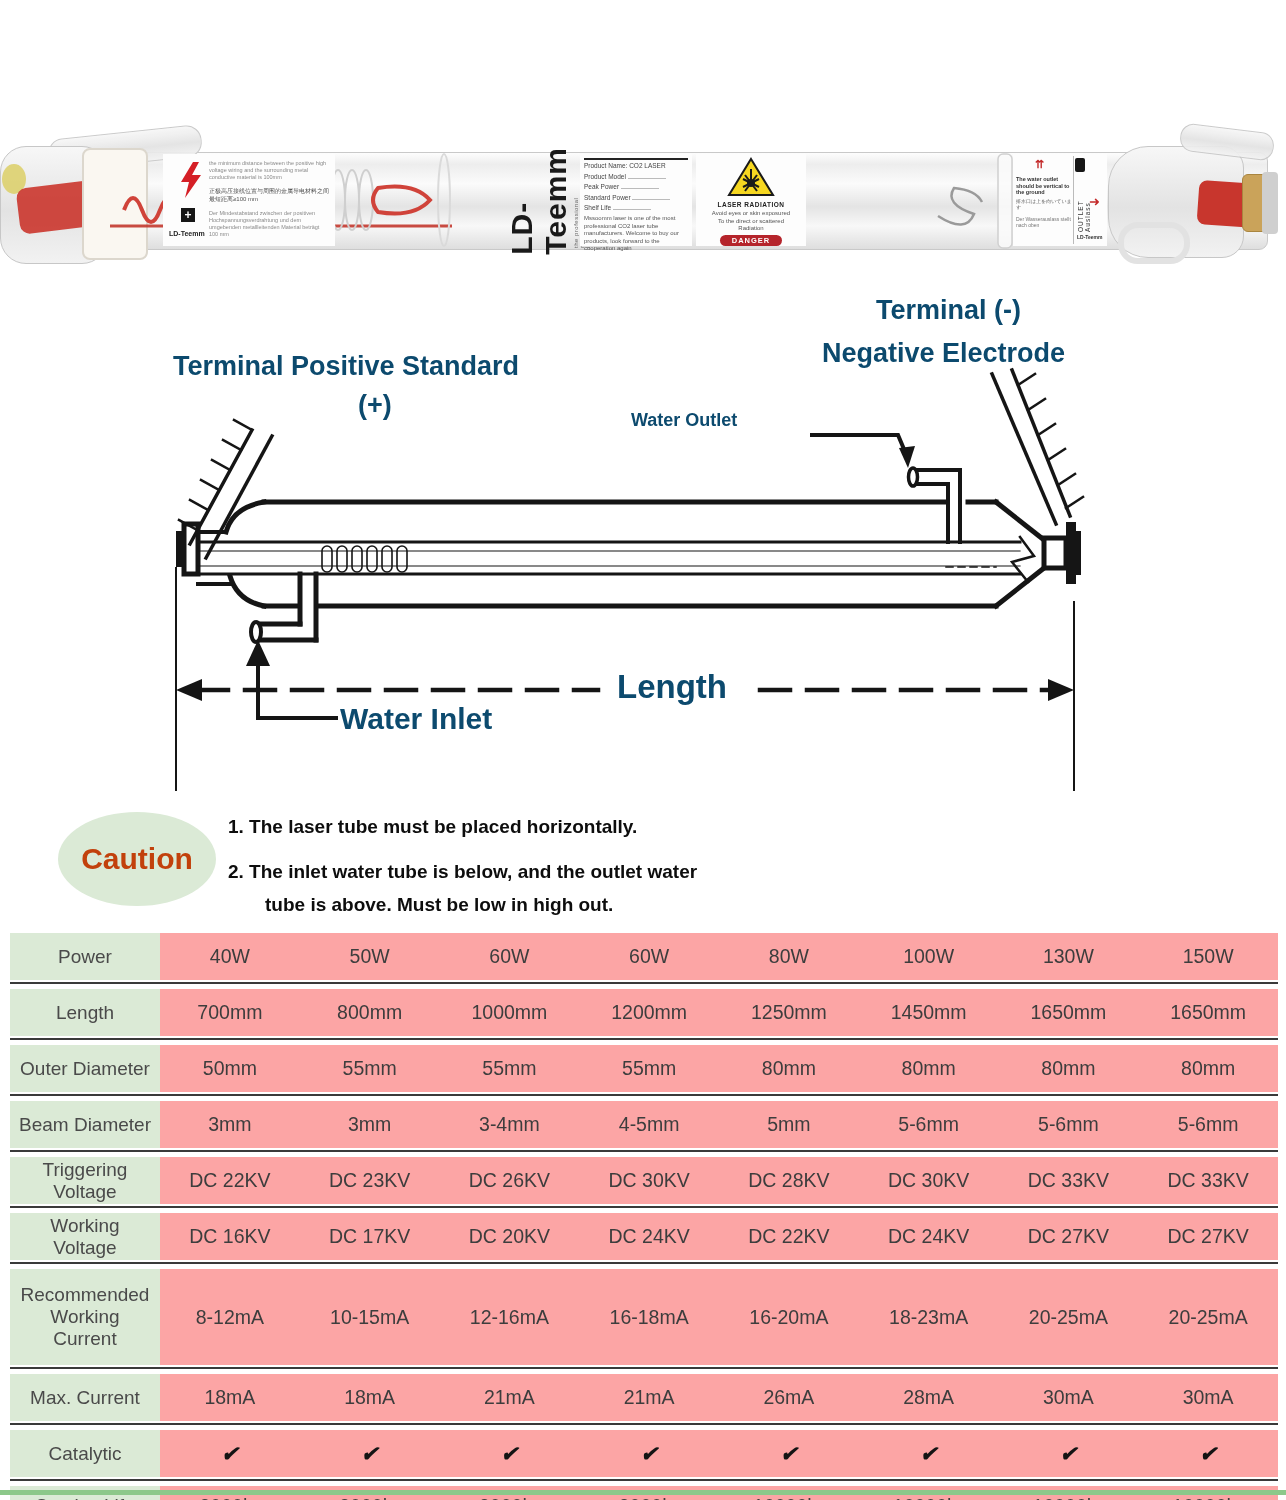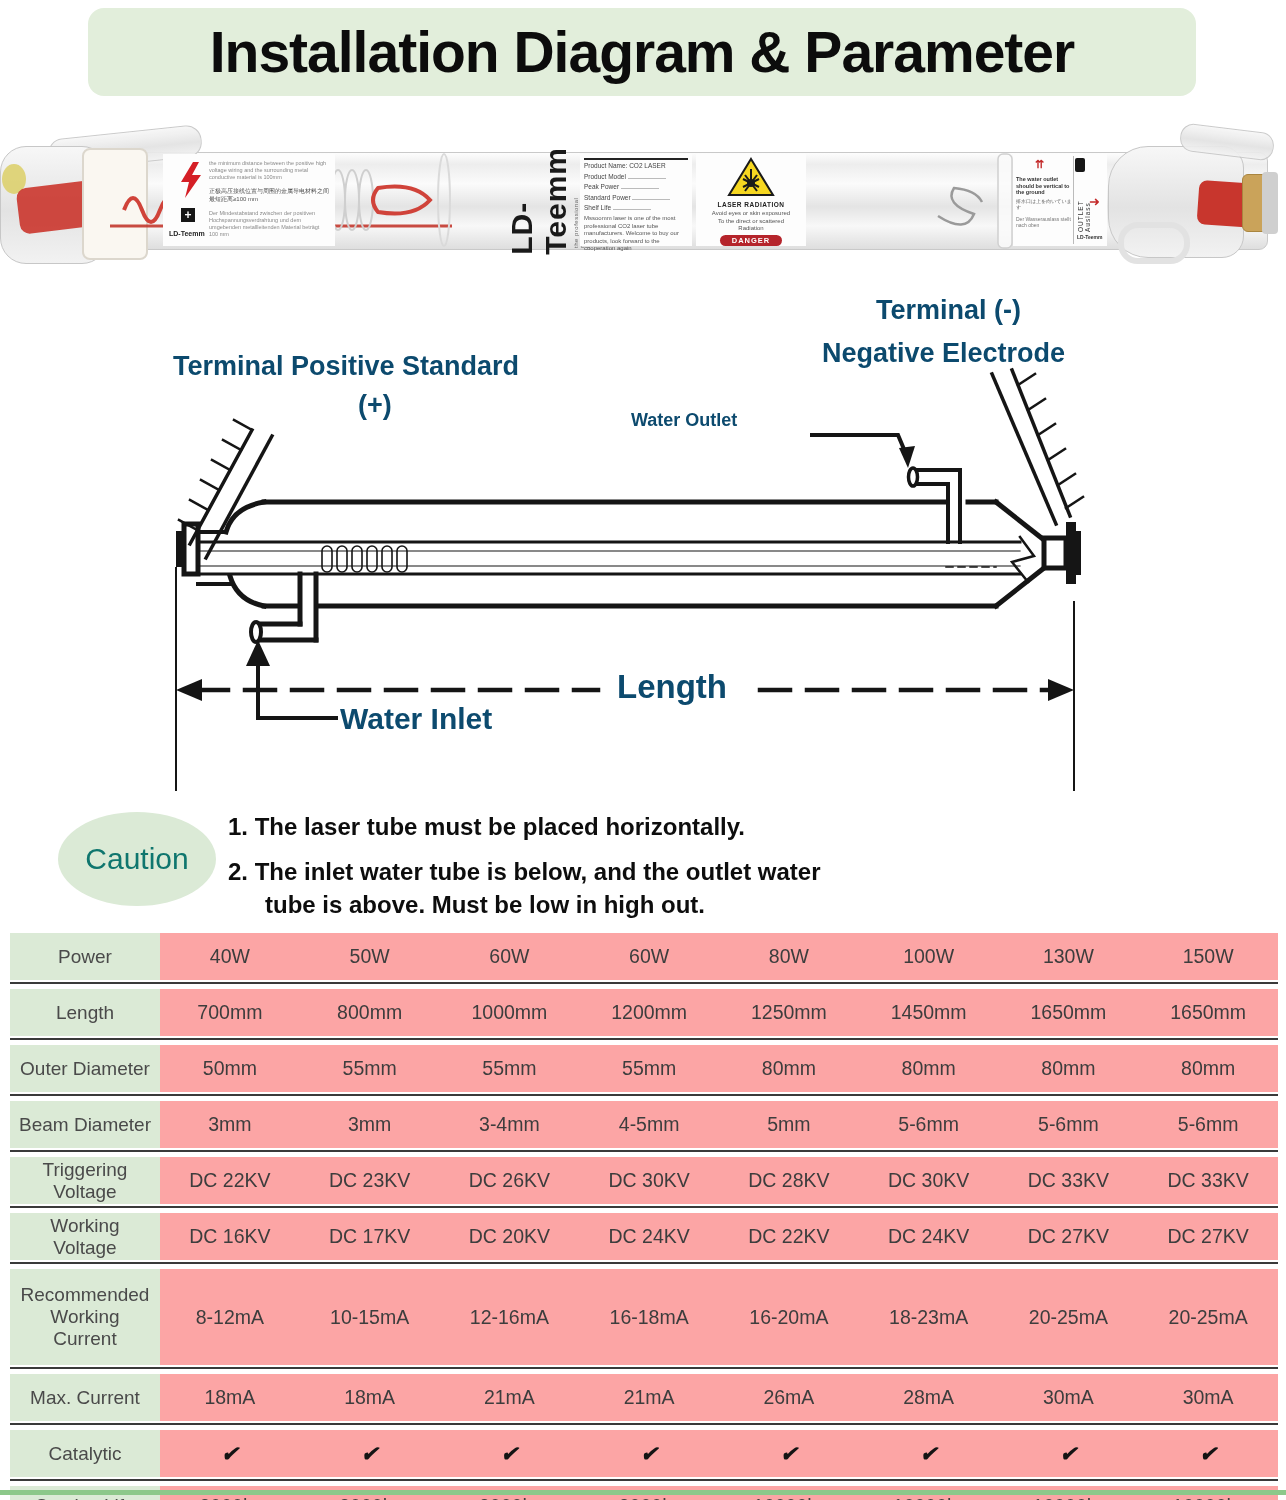--- a/index.html
+++ b/index.html
@@ -28,45 +28,42 @@
   .danger-badge{margin:2px auto 0;width:62px;background:#b5242b;color:#fff;font-size:7.5px;font-weight:bold;
       text-align:center;border-radius:7px;padding:1px 0;letter-spacing:1px;}
   .glass{background:linear-gradient(180deg,#f7f7f7,#e3e3e3 55%,#f2f2f2);border:1px solid #c7c7c7;}
 
   
   .dlabel{position:absolute;font-weight:bold;color:#0c4a6e;white-space:nowrap;}
 
   
   .caution-ellipse{position:absolute;left:58px;top:812px;width:158px;height:94px;background:#dbead6;border-radius:50%;
       display:flex;align-items:center;justify-content:center;}
-  .caution-ellipse span{font-size:30px;font-weight:normal;color:#0f766e;}
-  .caution-item{position:absolute;font-size:24px;font-weight:bold;color:#0d0d0d;line-height:33px;white-space:nowrap;}
+  .caution-ellipse span{font-size:30px;font-weight:bold;color:#c2410c;}
+  .caution-item{position:absolute;font-size:19px;font-weight:bold;color:#0d0d0d;line-height:33px;white-space:nowrap;}
 
   
   .ptable{position:absolute;left:10px;top:933px;width:1268px;}
   .trow{display:flex;height:47px;}
   .trow.tall{height:96px;}
   .trow.last{height:40px;}
   .rlabel{width:150px;background:#dbead6;display:flex;align-items:center;justify-content:center;text-align:center;
       color:#4a4a4a;font-size:19px;line-height:22px;padding:0 8px;box-sizing:border-box;}
   .cells{flex:1;display:flex;background:#fca5a5;}
   .cell{flex:1;display:flex;align-items:center;justify-content:center;color:#3d3d3d;font-size:19.5px;}
   .cell.check{font-weight:bold;font-style:italic;font-size:21px;color:#141414;}
   .sep{height:7px;background:#fff;}
   .sepline{height:2px;background:#3a3a3a;margin-top:2px;}
   .bottom-line{position:absolute;left:0;top:1490px;width:1286px;height:5px;background:#8cc88a;}
 </style>
 </head>
 <body>
 
 <div class="page">
 
-  <div class="title-banner">
-    <span>Installation Diagram &amp; Parameter</span>
-  </div>
 
   <div class="photo">
     <div class="tube-body"></div>
 
     <div class="abs glass" style="left:48px;top:6px;width:152px;height:30px;border-radius:15px;transform:rotate(-6deg);opacity:.93;"></div>
     <div class="abs glass" style="left:0px;top:20px;width:106px;height:116px;border-radius:26px;"></div>
     <div class="abs" style="left:2px;top:38px;width:24px;height:30px;background:#ddd06e;border-radius:50%;opacity:.9;"></div>
     <div class="abs" style="left:18px;top:58px;width:82px;height:46px;background:#cb3a31;border-radius:10px;transform:rotate(-7deg);opacity:.92;"></div>
     <div class="abs" style="left:82px;top:22px;width:66px;height:112px;background:#faf7f1;border:2px solid #dcd7cd;border-radius:8px;box-sizing:border-box;"></div>
 

